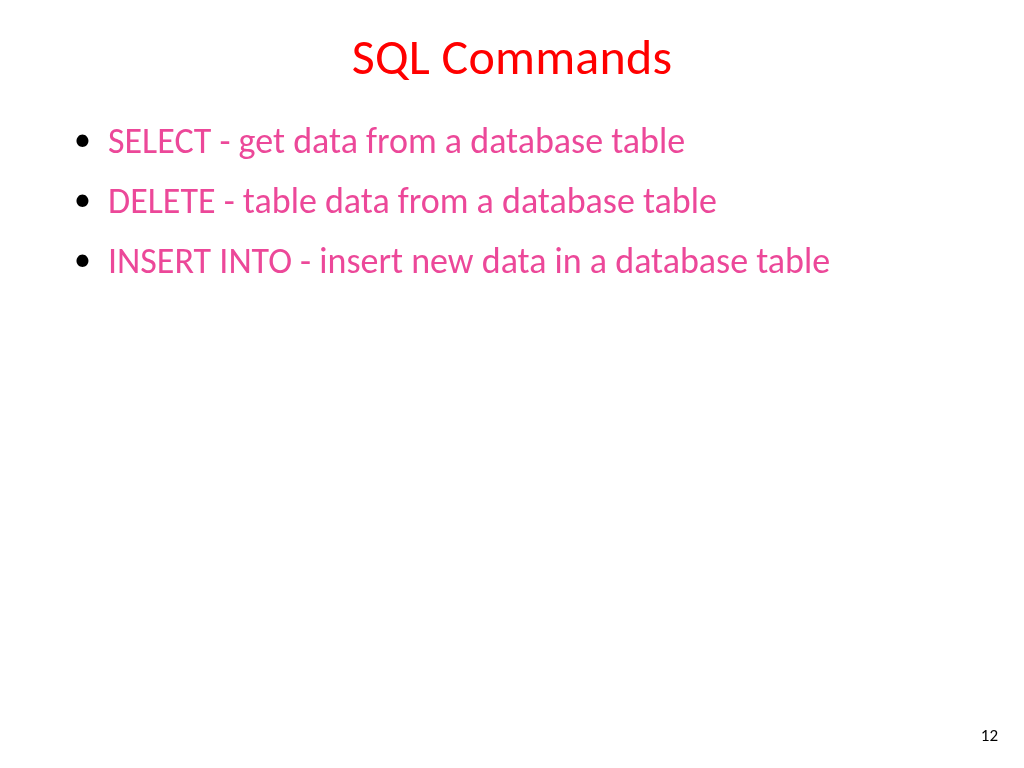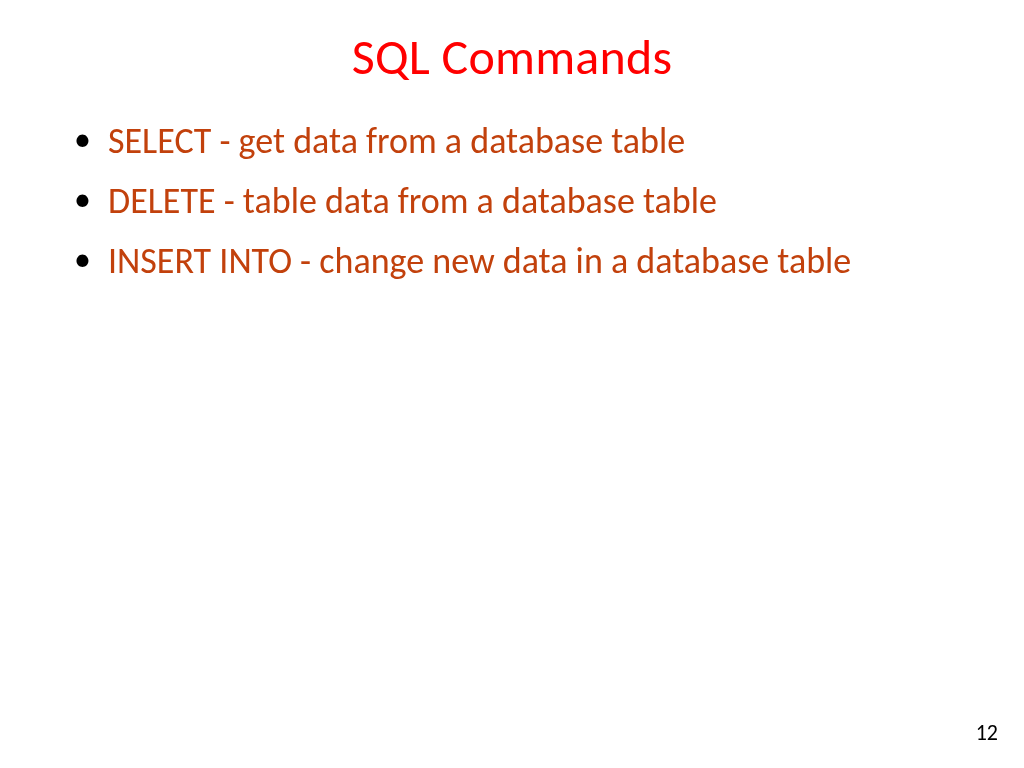--- a/index.html
+++ b/index.html
@@ -39,46 +39,46 @@
     list-style: none;
     margin: 0;
     padding: 0;
   }
   .content li {
     position: relative;
     font-size: 36px;
     line-height: 1.28;
     padding-left: 40px;
     margin-bottom: 14px;
-    color: #c2410c;
+    color: #ec4899;
   }
   .content li::before {
     content: "•";
     position: absolute;
     left: 6px;
     top: 0;
     font-size: 34px;
     color: #000000;
   }
   .page-number {
     position: absolute;
     bottom: 22px;
     right: 26px;
-    font-size: 22px;
+    font-size: 17px;
     color: #000000;
   }
 </style>
 </head>
 <body>
 
 <div class="slide">
   <div class="title">SQL Commands</div>
 
   <div class="content">
     <ul>
       <li>SELECT - get data from a database table</li>
       <li>DELETE - table data from a database table</li>
-      <li>INSERT INTO - change new data in a database table</li>
+      <li>INSERT INTO - insert new data in a database table</li>
     </ul>
   </div>
 
   <div class="page-number">12</div>
 </div>
 
 </body></html>

